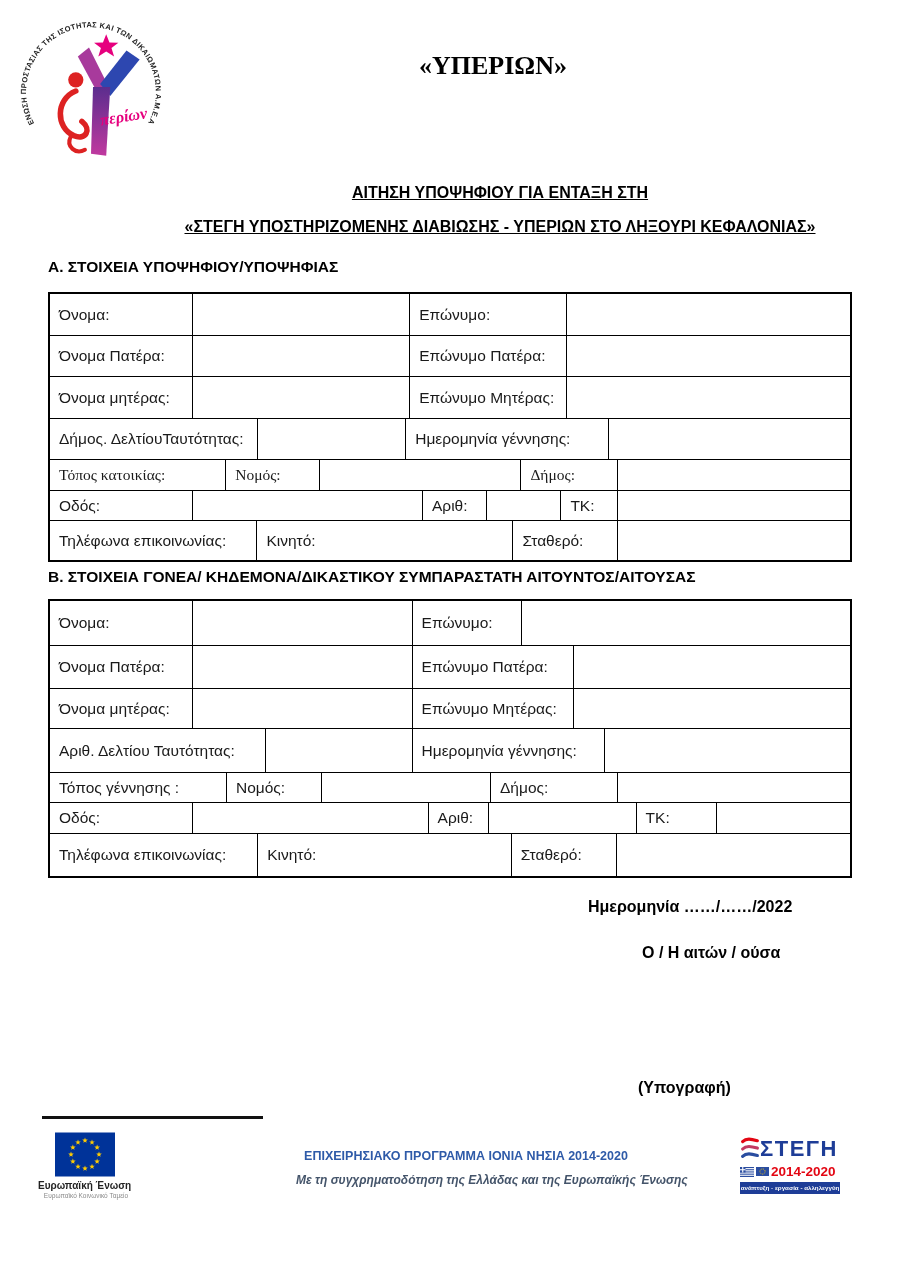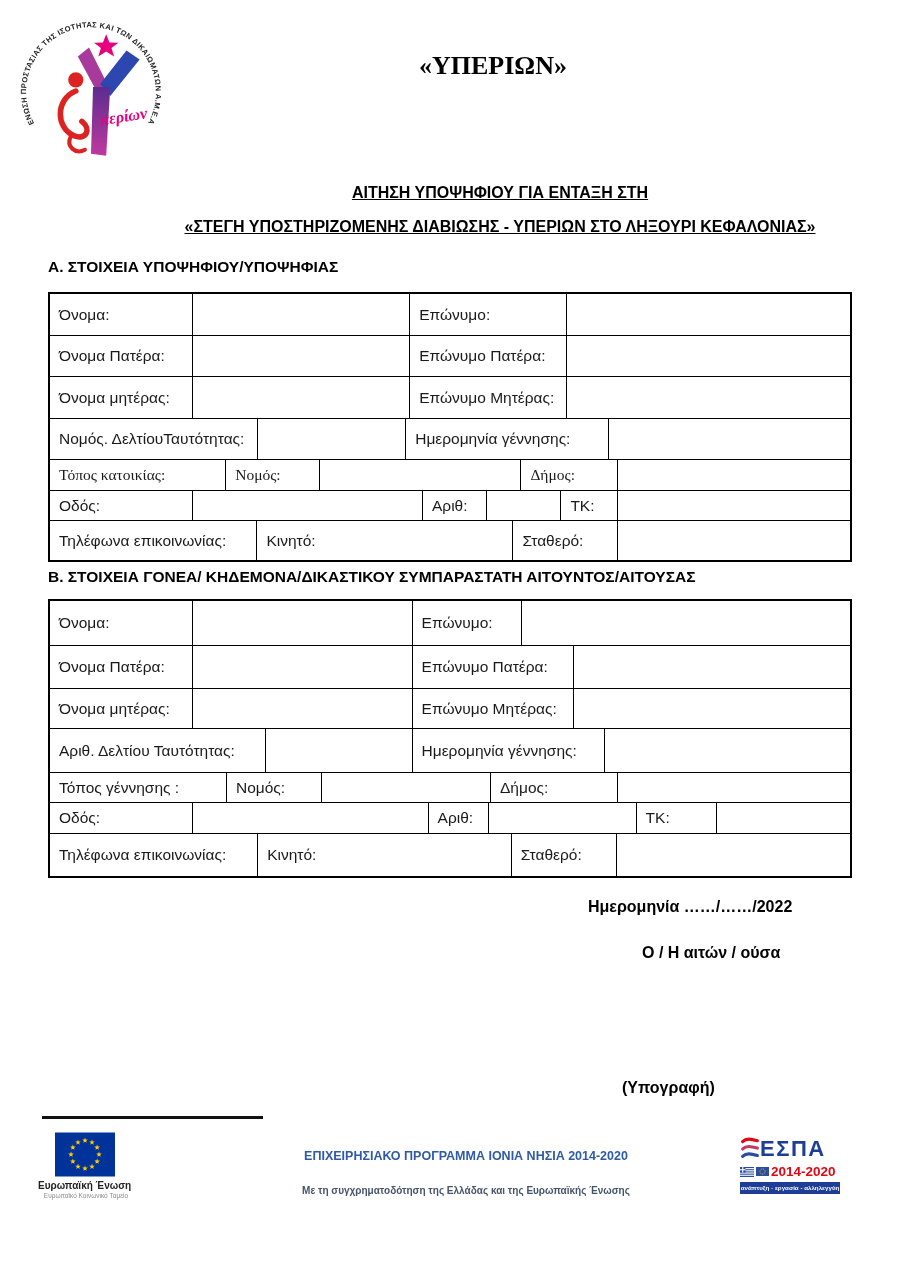--- a/index.html
+++ b/index.html
@@ -28,29 +28,29 @@
   .ta{top:292px;}
   .tb{top:599px;}
   .trow{display:flex;border-top:1.4px solid #000;box-sizing:border-box;}
   .trow:first-child{border-top:none;}
   .tcell{box-sizing:border-box;border-left:1.4px solid #000;display:flex;align-items:center;padding:2px 4px 2px 9px;font-size:15.5px;overflow:hidden;white-space:nowrap;}
   .tcell:first-child{border-left:none;}
   
   .closing{position:absolute;font-weight:bold;font-size:16px;color:#000;white-space:nowrap;}
   .date{left:588px;top:898px;}
   .applicant{left:642px;top:944px;}
-  .sig{left:622px;top:1079px;}
+  .sig{left:638px;top:1079px;}
   
   .footer-divider{position:absolute;left:42px;top:1116px;width:221px;height:3px;background:#111;}
   .eu-flag{position:absolute;left:55px;top:1132px;width:60px;height:45px;}
   .eu-caption{position:absolute;left:38px;top:1180px;width:96px;text-align:left;font-weight:bold;font-size:10px;color:#222;white-space:nowrap;}
   .eu-subcaption{position:absolute;left:38px;top:1192px;width:96px;text-align:center;font-size:6.5px;color:#8a8a8a;white-space:nowrap;}
   .program{position:absolute;left:296px;width:340px;top:1149px;text-align:center;}
   .program-title{font-weight:bold;font-size:12.5px;color:#2e5aa8;white-space:nowrap;}
-  .program-note{margin-top:22px;font-weight:bold;font-size:10px;color:#44546a;white-space:nowrap;}
+  .program-note{margin-top:10px;font-weight:bold;font-size:12px;color:#44546a;white-space:nowrap;font-style:italic;}
   .espa{position:absolute;left:740px;top:1136px;width:100px;background:#fff;}
   .espa-top{display:flex;align-items:center;height:26px;}
   .espa-waves{width:20px;height:24px;flex:0 0 auto;}
   .espa-name{font-weight:bold;font-size:22px;color:#1e3d97;letter-spacing:1.5px;line-height:24px;}
   .espa-mid{display:flex;align-items:center;gap:2px;height:17px;margin-top:1px;}
   .espa-period{font-weight:bold;font-size:13.5px;color:#e30613;line-height:16px;}
   .espa-bar{margin-top:2px;height:12px;background:#1e3d97;color:#fff;font-size:6.2px;font-weight:bold;text-align:center;line-height:12px;white-space:nowrap;}
 </style>
 </head>
 <body>
@@ -110,21 +110,21 @@
           <span>Όνομα μητέρας:</span>
         </div>
         <div class="tcell" style="width: 27.2%;"></div>
         <div class="tcell" style="width: 19.6%;">
           <span>Επώνυμο Μητέρας:</span>
         </div>
         <div class="tcell" style="width: 35.5%;"></div>
       </div>
       <div class="trow" style="height: 41px;">
         <div class="tcell" style="width: 25.9%;">
-          <span>Νομός. ΔελτίουΤαυτότητας:</span>
+          <span>Δήμος. ΔελτίουΤαυτότητας:</span>
         </div>
         <div class="tcell" style="width: 18.5%;"></div>
         <div class="tcell" style="width: 25.3%;">
           <span>Ημερομηνία γέννησης:</span>
         </div>
         <div class="tcell" style="width: 30.3%;"></div>
       </div>
       <div class="trow" style="height: 31px; font-family: Liberation Serif, serif;">
         <div class="tcell" style="width: 21.9%;">
           <span>Τόπος κατοικίας:</span>
@@ -280,21 +280,21 @@
     <div class="program-note">Με τη συγχρηματοδότηση της Ελλάδας και της Ευρωπαϊκής Ένωσης</div>
   </div>
 
   <div class="espa">
     <div class="espa-top">
       <svg class="espa-waves" viewBox="0 0 20 26">
         <path d="M2,5 C6,1 11,2 18,4" stroke="#e30613" stroke-width="3.4" fill="none" stroke-linecap="round"></path>
         <path d="M2,13 C6,9 11,10 18,12" stroke="#c23a62" stroke-width="3.4" fill="none" stroke-linecap="round"></path>
         <path d="M2,21 C6,17 11,18 18,20" stroke="#2a4da0" stroke-width="3.4" fill="none" stroke-linecap="round"></path>
       </svg>
-      <span class="espa-name">ΕΣΠΑ</span>
+      <span class="espa-name">ΣΤΕΓΗ</span>
     </div>
     <div class="espa-mid">
       <svg width="14" height="10" viewBox="0 0 14 10">
         <rect width="14" height="10" fill="#2a4da0"></rect>
         <rect x="0" y="1.1" width="14" height="1.1" fill="#fff"></rect>
         <rect x="0" y="3.3" width="14" height="1.1" fill="#fff"></rect>
         <rect x="0" y="5.5" width="14" height="1.1" fill="#fff"></rect>
         <rect x="0" y="7.7" width="14" height="1.1" fill="#fff"></rect>
         <rect x="0" y="0" width="5.5" height="5.5" fill="#2a4da0"></rect>
         <rect x="2.2" y="0" width="1.1" height="5.5" fill="#fff"></rect>

